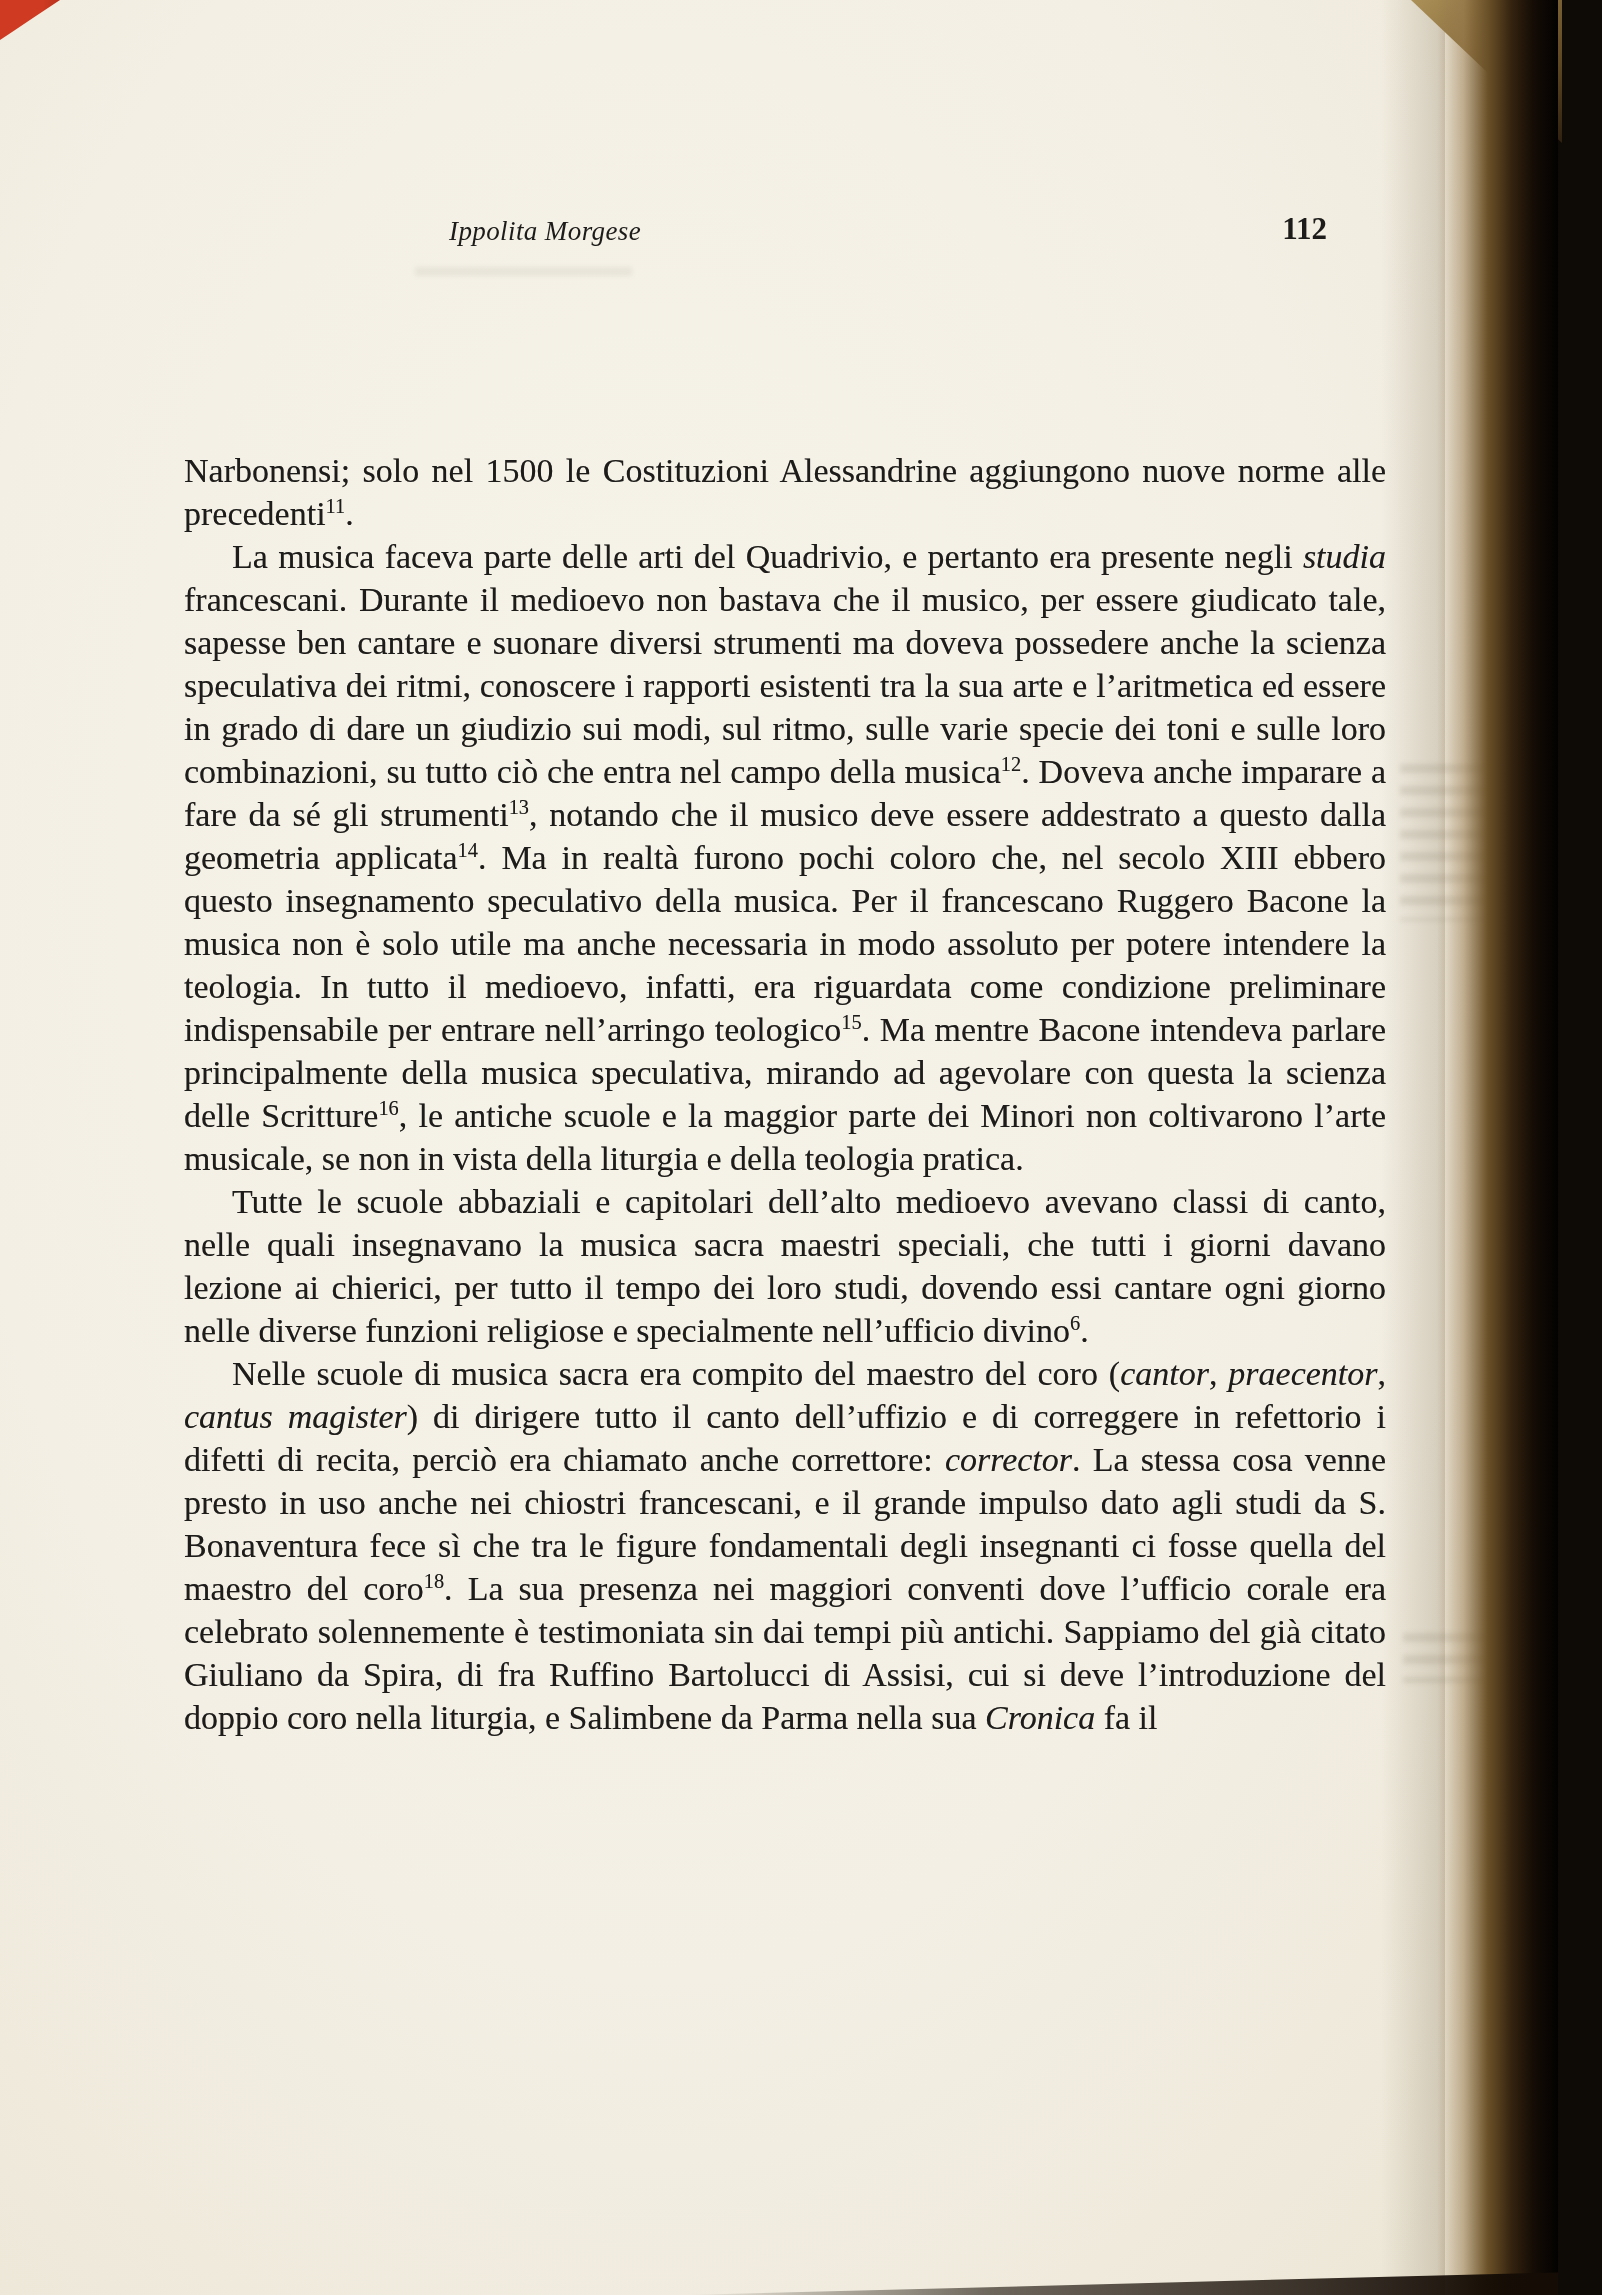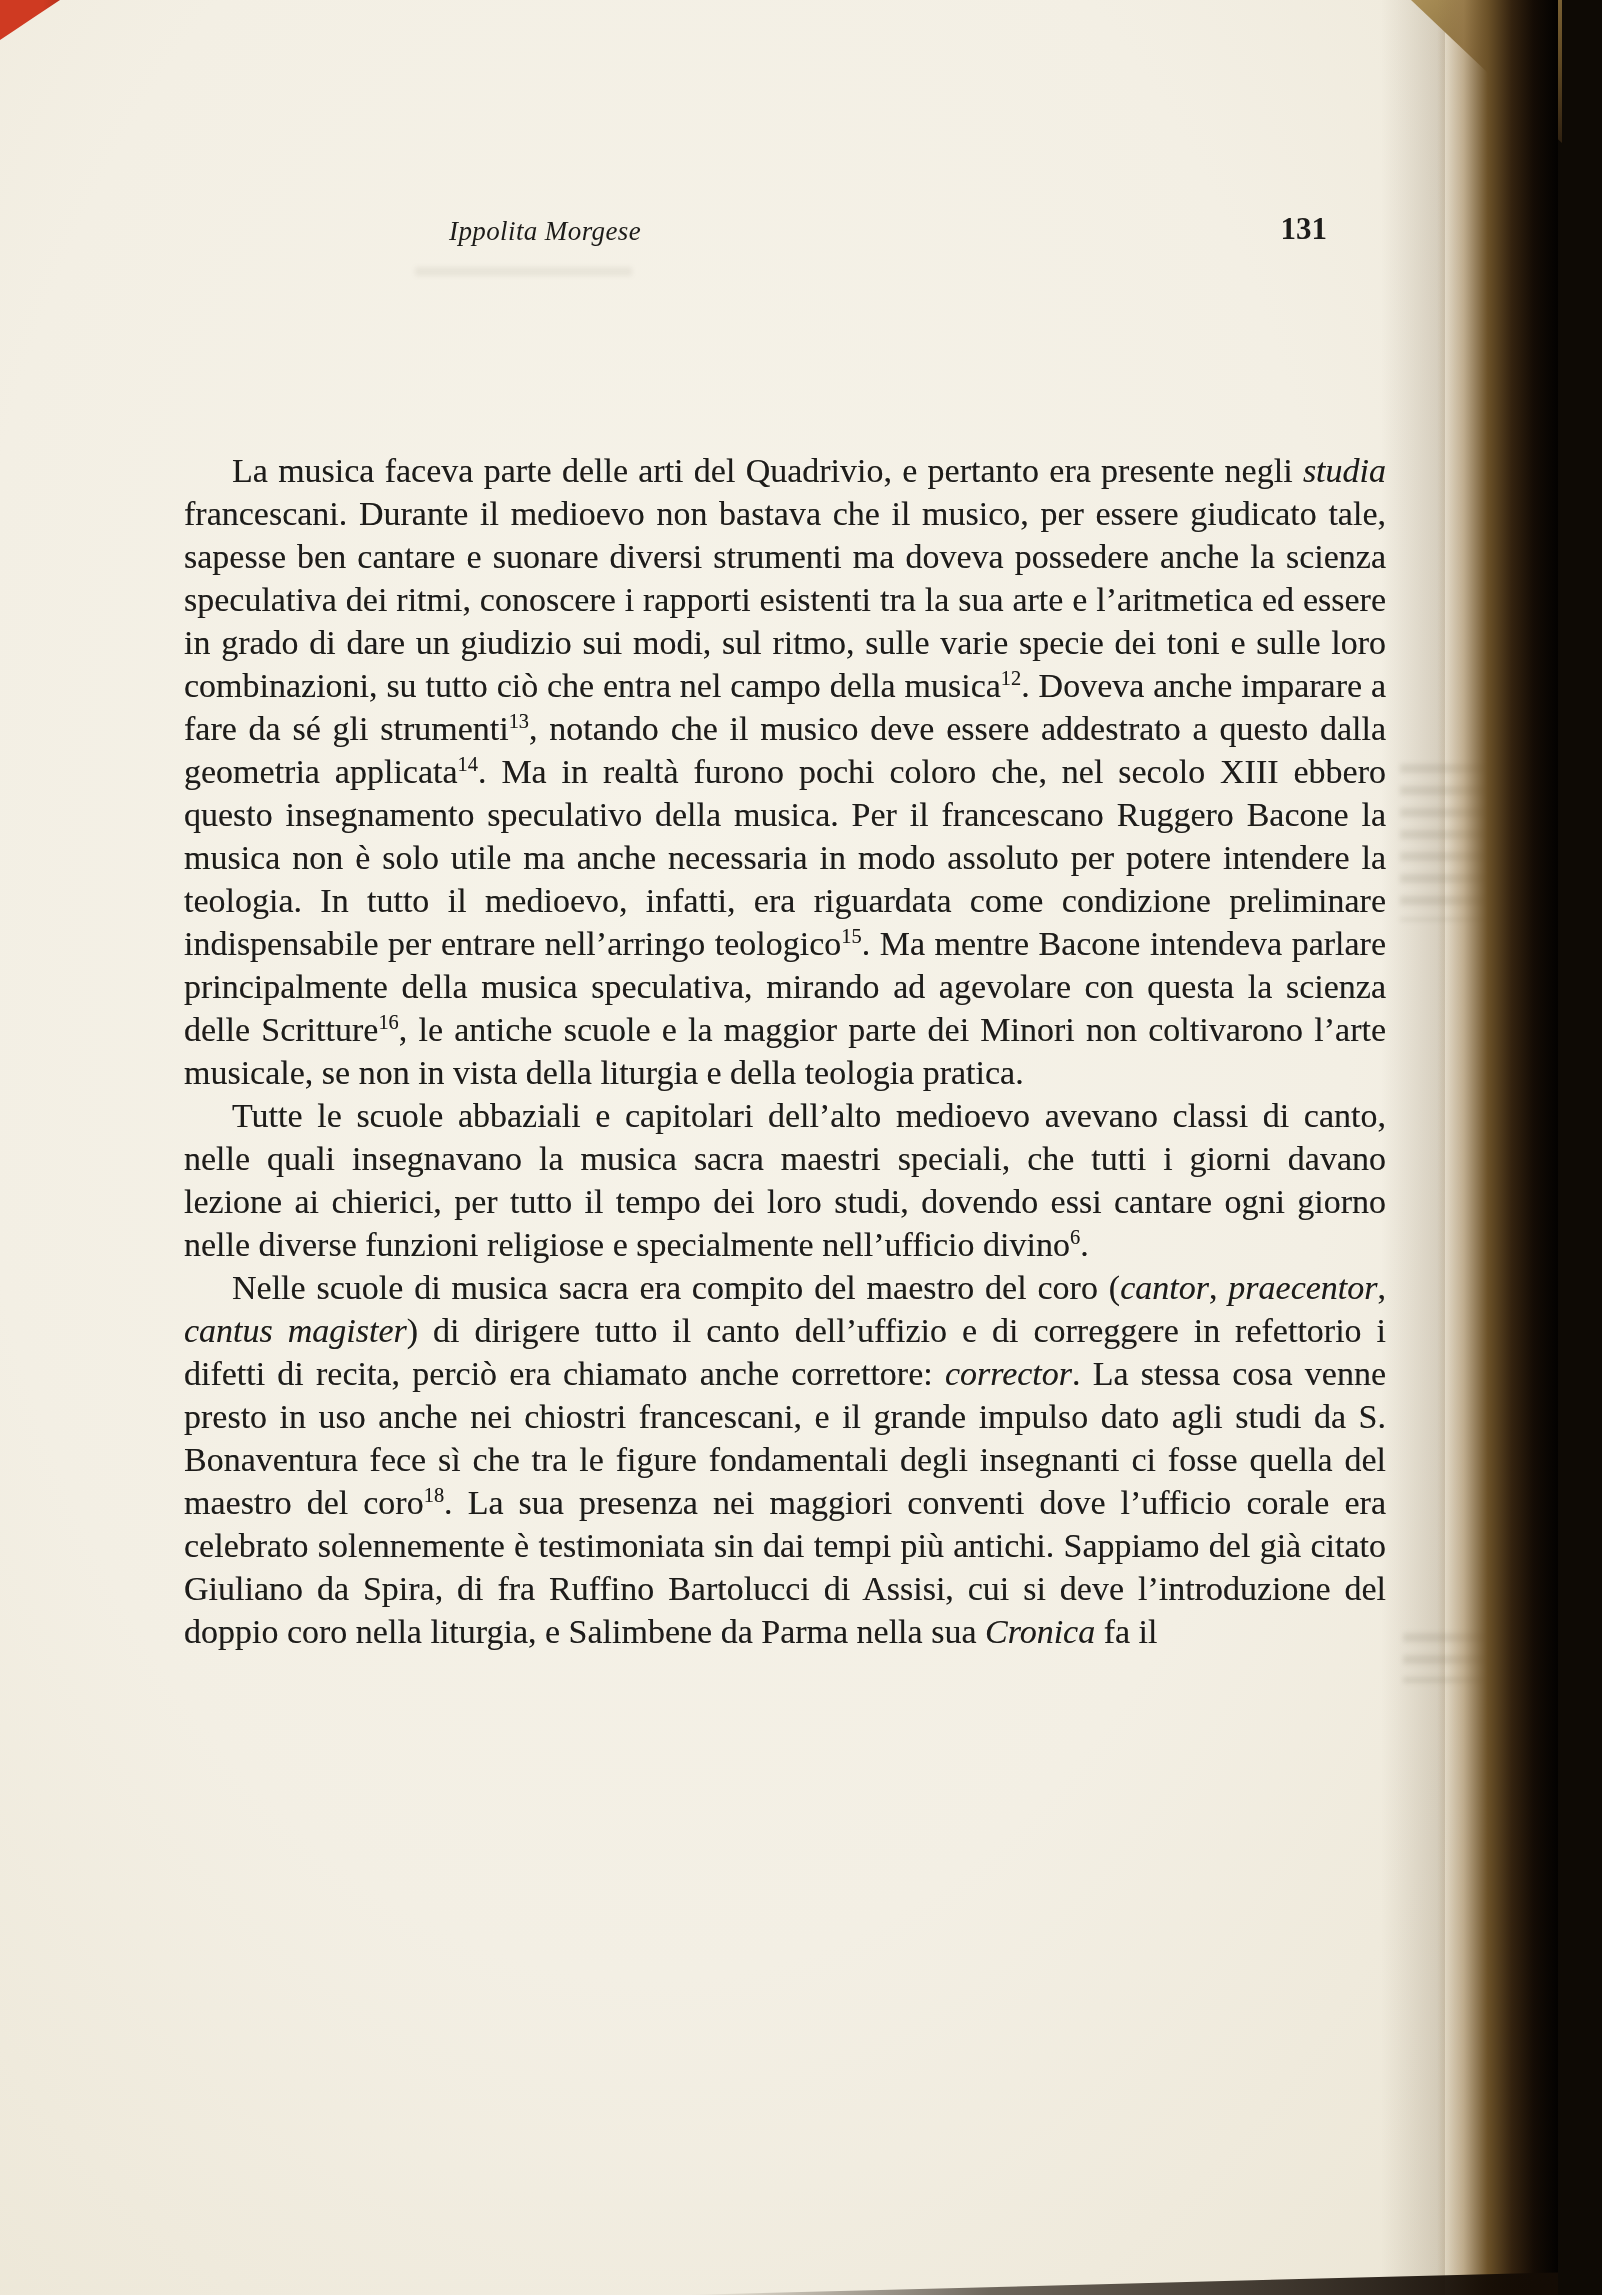--- a/index.html
+++ b/index.html
@@ -78,23 +78,24 @@
     vertical-align:super;
     line-height:0;
   }
 </style>
 </head>
 <body>
 
 <div class="scan">
 
   <span class="running-title">Ippolita Morgese</span>
-  <span class="page-number">131</span>
+  <span class="page-number">112</span>
 
   <div class="body-text">
+      <p><span>Narbonensi; solo nel 1500 le Costituzioni Alessandrine aggiungono nuove norme alle precedenti</span><sup>11</sup><span>.</span></p>
       <p class="indent"><span>La musica faceva parte delle arti del Quadrivio, e pertanto era presente negli </span><i>studia</i><span> francescani. Durante il medioevo non bastava che il musico, per essere giudicato tale, sapesse ben cantare e suonare diversi strumenti ma doveva possedere anche la scienza speculativa dei ritmi, conoscere i rapporti esistenti tra la sua arte e l’aritmetica ed essere in grado di dare un giudizio sui modi, sul ritmo, sulle varie specie dei toni e sulle loro combinazioni, su tutto ciò che entra nel campo della musica</span><sup>12</sup><span>. Doveva anche imparare a fare da sé gli strumenti</span><sup>13</sup><span>, notando che il musico deve essere addestrato a questo dalla geometria applicata</span><sup>14</sup><span>. Ma in realtà furono pochi coloro che, nel secolo XIII ebbero questo insegnamento speculativo della musica. Per il francescano Ruggero Bacone la musica non è solo utile ma anche necessaria in modo assoluto per potere intendere la teologia. In tutto il medioevo, infatti, era riguardata come condizione preliminare indispensabile per entrare nell’arringo teologico</span><sup>15</sup><span>. Ma mentre Bacone intendeva parlare principalmente della musica speculativa, mirando ad agevolare con questa la scienza delle Scritture</span><sup>16</sup><span>, le antiche scuole e la maggior parte dei Minori non coltivarono l’arte musicale, se non in vista della liturgia e della teologia pratica.</span></p>
       <p class="indent"><span>Tutte le scuole abbaziali e capitolari dell’alto medioevo avevano classi di canto, nelle quali insegnavano la musica sacra maestri speciali, che tutti i giorni davano lezione ai chierici, per tutto il tempo dei loro studi, dovendo essi cantare ogni giorno nelle diverse funzioni religiose e specialmente nell’ufficio divino</span><sup>6</sup><span>.</span></p>
       <p class="indent"><span>Nelle scuole di musica sacra era compito del maestro del coro (</span><i>cantor</i><span>, </span><i>praecentor</i><span>, </span><i>cantus magister</i><span>) di dirigere tutto il canto dell’uffizio e di correggere in refettorio i difetti di recita, perciò era chiamato anche correttore: </span><i>corrector</i><span>. La stessa cosa venne presto in uso anche nei chiostri francescani, e il grande impulso dato agli studi da S. Bonaventura fece sì che tra le figure fondamentali degli insegnanti ci fosse quella del maestro del coro</span><sup>18</sup><span>. La sua presenza nei maggiori conventi dove l’ufficio corale era celebrato solennemente è testimoniata sin dai tempi più antichi. Sappiamo del già citato Giuliano da Spira, di fra Ruffino Bartolucci di Assisi, cui si deve l’introduzione del doppio coro nella liturgia, e Salimbene da Parma nella sua </span><i>Cronica</i><span> fa il</span></p>
     </div>
 
   <div class="bleed b1"></div>
   <div class="bleed b2"></div>
   <div class="bleed b3"></div>
 
   <div class="page-edge-shadow"></div>

